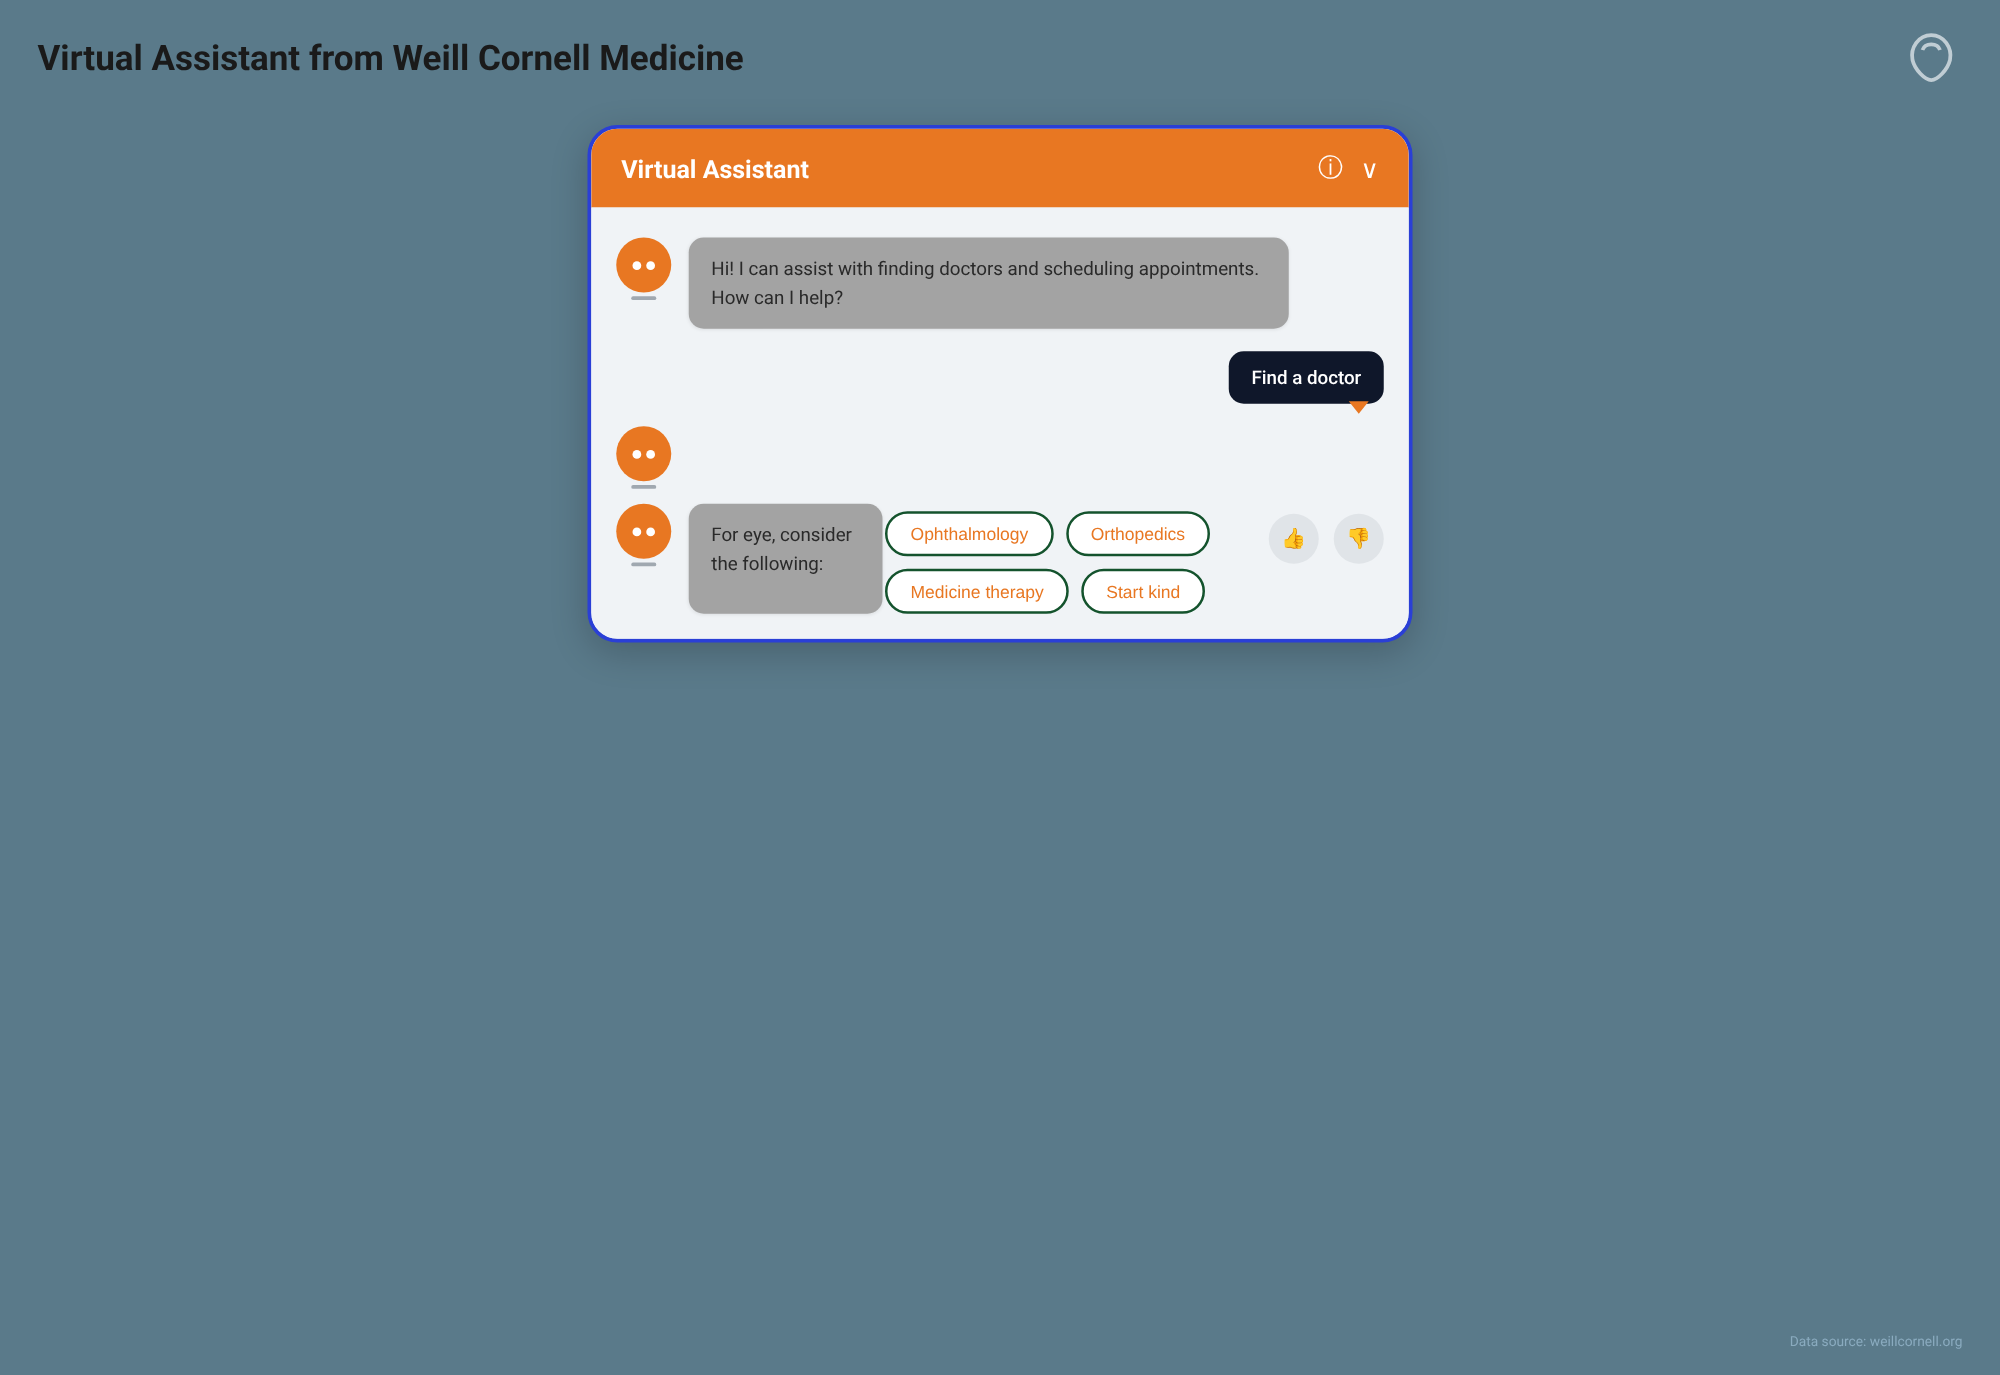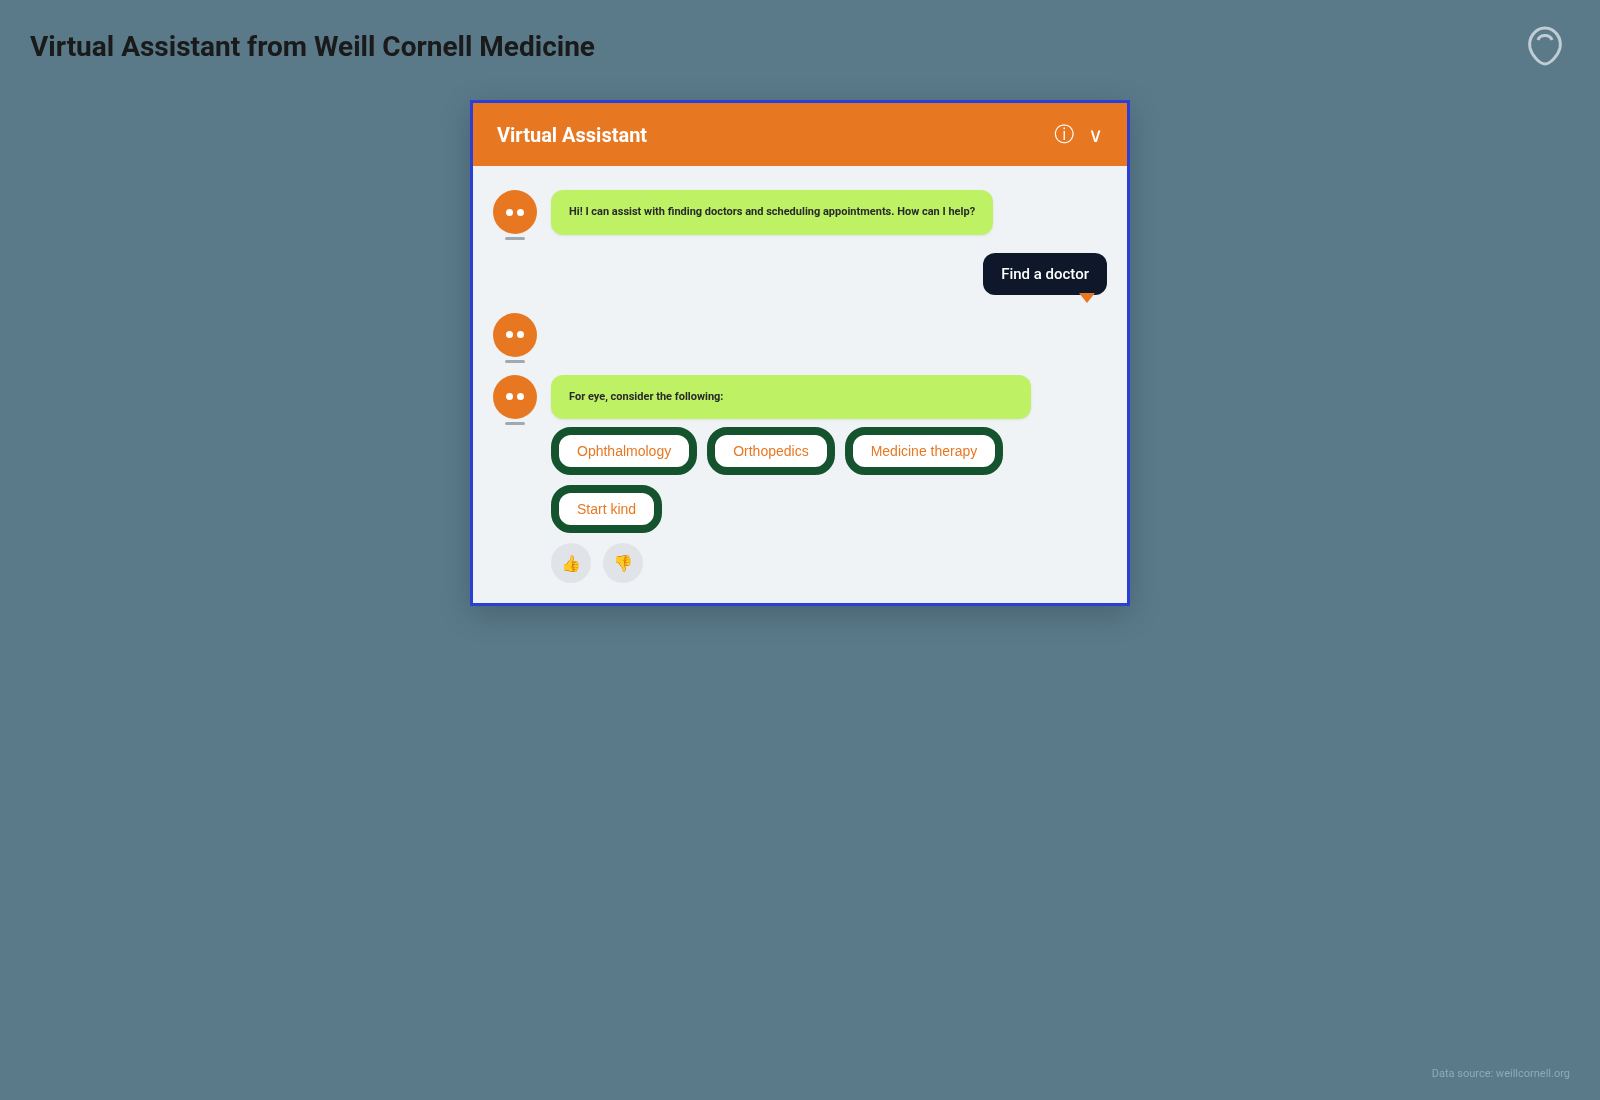--- a/index.html
+++ b/index.html
@@ -31,21 +31,21 @@
       color: #c0cdd4;
     }
 
     .chat-widget {
       position: absolute;
       top: 100px;
       left: 50%;
       transform: translateX(-50%);
       width: 660px;
       background: #f0f3f6;
-      border-radius: 0;
+      border-radius: 24px;
       border: 3px solid #2a3fd6;
       overflow: hidden;
       box-shadow: 0 8px 30px rgba(0,0,0,0.2);
     }
 
     .chat-header {
       background: #e87722;
       padding: 18px 24px;
       display: flex;
       align-items: center;
@@ -114,29 +114,28 @@
     }
 
     .bot-avatar-dot {
       width: 7px;
       height: 7px;
       background: white;
       border-radius: 50%;
     }
 
     .bot-bubble {
-      background: #bef264;
+      background: #a3a3a3;
       border-radius: 12px;
       padding: 14px 18px;
-      font-size: 11px;
+      font-size: 15px;
       color: #2a2a2a;
       max-width: 480px;
       line-height: 1.5;
       box-shadow: 0 1px 3px rgba(0,0,0,0.08);
-      font-weight: bold;
     }
 
     .user-message-row {
       display: flex;
       justify-content: flex-end;
     }
 
     .user-bubble {
       background: #0f172a;
       color: white;
@@ -161,21 +160,21 @@
     }
 
     .options-row {
       display: flex;
       flex-wrap: wrap;
       gap: 10px;
       margin-top: 6px;
     }
 
     .option-btn {
-      border: 8px solid #14532d;
+      border: 2px solid #14532d;
       background: white;
       color: #e87722;
       border-radius: 20px;
       padding: 8px 18px;
       font-size: 14px;
       font-weight: 500;
       cursor: pointer;
       transition: background 0.15s;
     }
 
@@ -194,21 +193,21 @@
       display: flex;
       align-items: center;
       justify-content: center;
       cursor: pointer;
       font-size: 16px;
       color: #777;
     }
 
     .bot-message-content {
       display: flex;
-      flex-direction: column;
+      flex-direction: row;
       gap: 2px;
     }
 
     .datasource-text {
       position: absolute;
       bottom: 20px;
       right: 30px;
       font-size: 11px;
       color: #8aabbf;
     }

